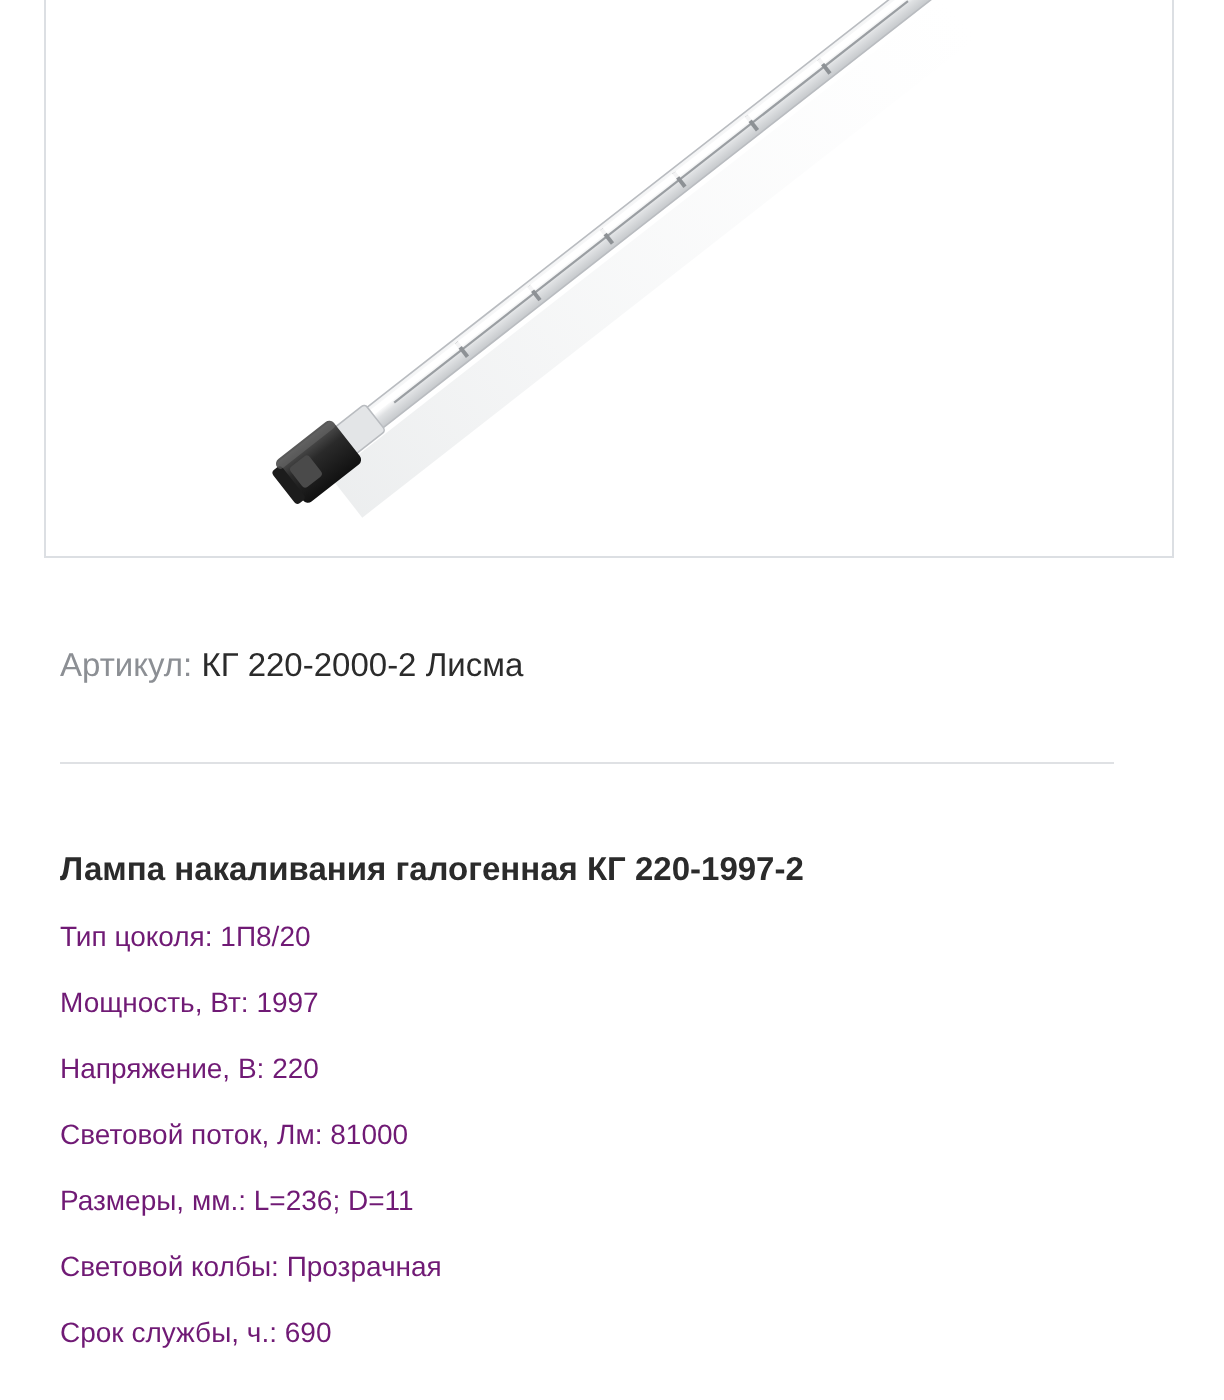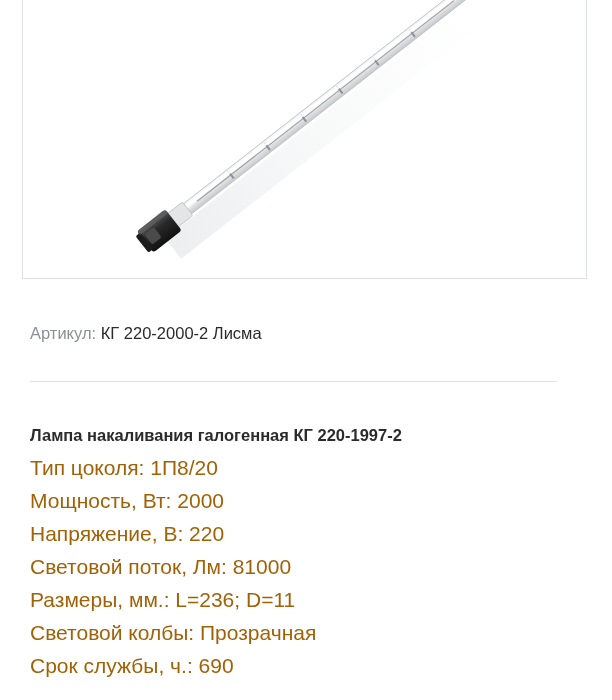--- a/index.html
+++ b/index.html
@@ -82,22 +82,22 @@
   }
   .spec-title {
     font-size: 16.5px;
     font-weight: bold;
     color: #2b2b2b;
     line-height: 22px;
     margin-bottom: 11px;
     white-space: nowrap;
   }
   .spec-line {
-    font-size: 21px;
-    color: #a16207;
+    font-size: 14px;
+    color: #701a75;
     line-height: 22px;
     margin-bottom: 11px;
     white-space: nowrap;
   }
 </style>
 </head>
 <body>
 
 <div class="page">
 
@@ -157,21 +157,21 @@
   <div class="article-row">
     <span class="article-label">Артикул:</span>
     <span class="article-value">КГ 220-2000-2 Лисма</span>
   </div>
 
   <div class="divider"></div>
 
   <div class="specs">
     <div class="spec-title">Лампа накаливания галогенная КГ 220-1997-2</div>
     <div class="spec-line">Тип цоколя: 1П8/20</div>
-    <div class="spec-line">Мощность, Вт: 2000</div>
+    <div class="spec-line">Мощность, Вт: 1997</div>
     <div class="spec-line">Напряжение, В: 220</div>
     <div class="spec-line">Световой поток, Лм: 81000</div>
     <div class="spec-line">Размеры, мм.: L=236; D=11</div>
     <div class="spec-line">Световой колбы: Прозрачная</div>
     <div class="spec-line">Срок службы, ч.: 690</div>
   </div>
 
 </div>
 
 </body></html>

